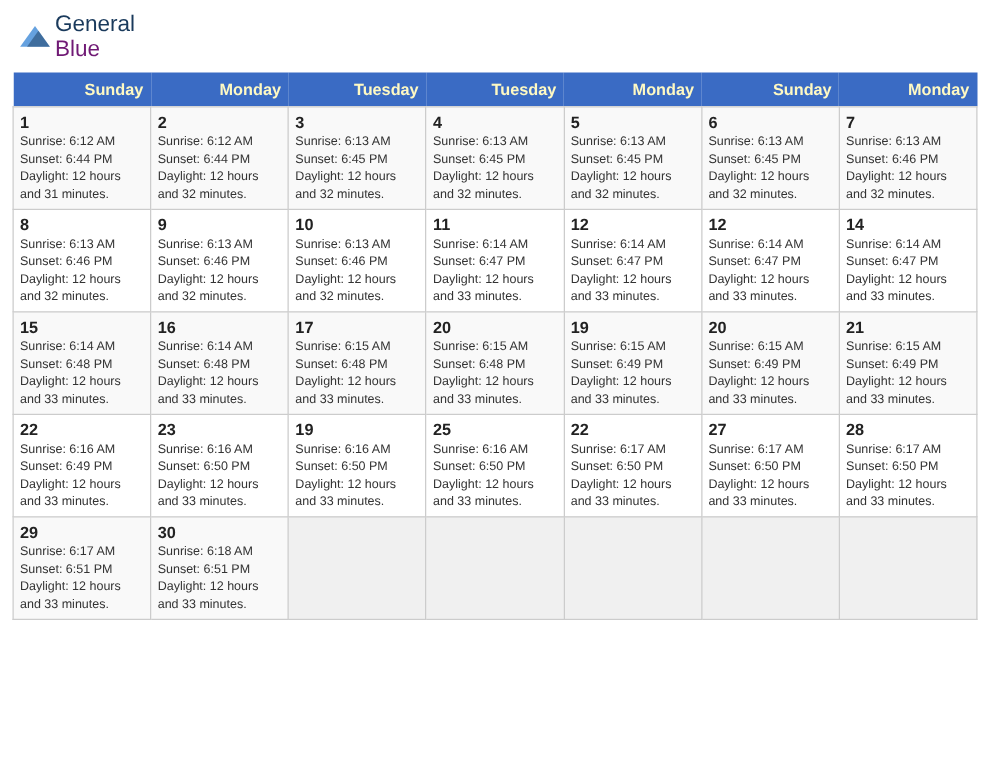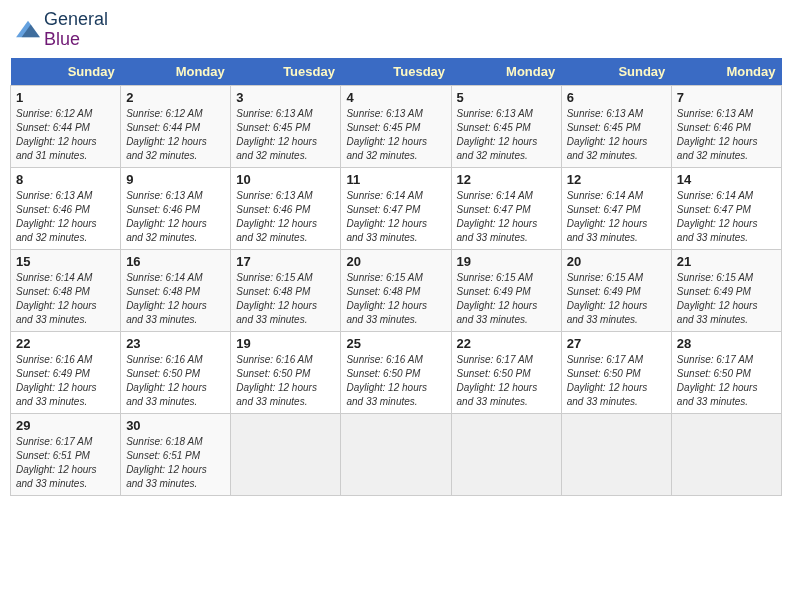--- a/index.html
+++ b/index.html
@@ -75,21 +75,20 @@
       font-size: 13px;
       font-weight: bold;
       color: #222;
       display: block;
       margin-bottom: 2px;
     }
     .day-info {
       color: #333;
       font-size: 10px;
       line-height: 1.4;
-      font-style: italic;
     }
     .empty-cell {
       background: #f0f0f0 !important;
     }
     tbody tr:last-child td {
       height: 68px;
     }
   </style>
 </head>
 <body>

